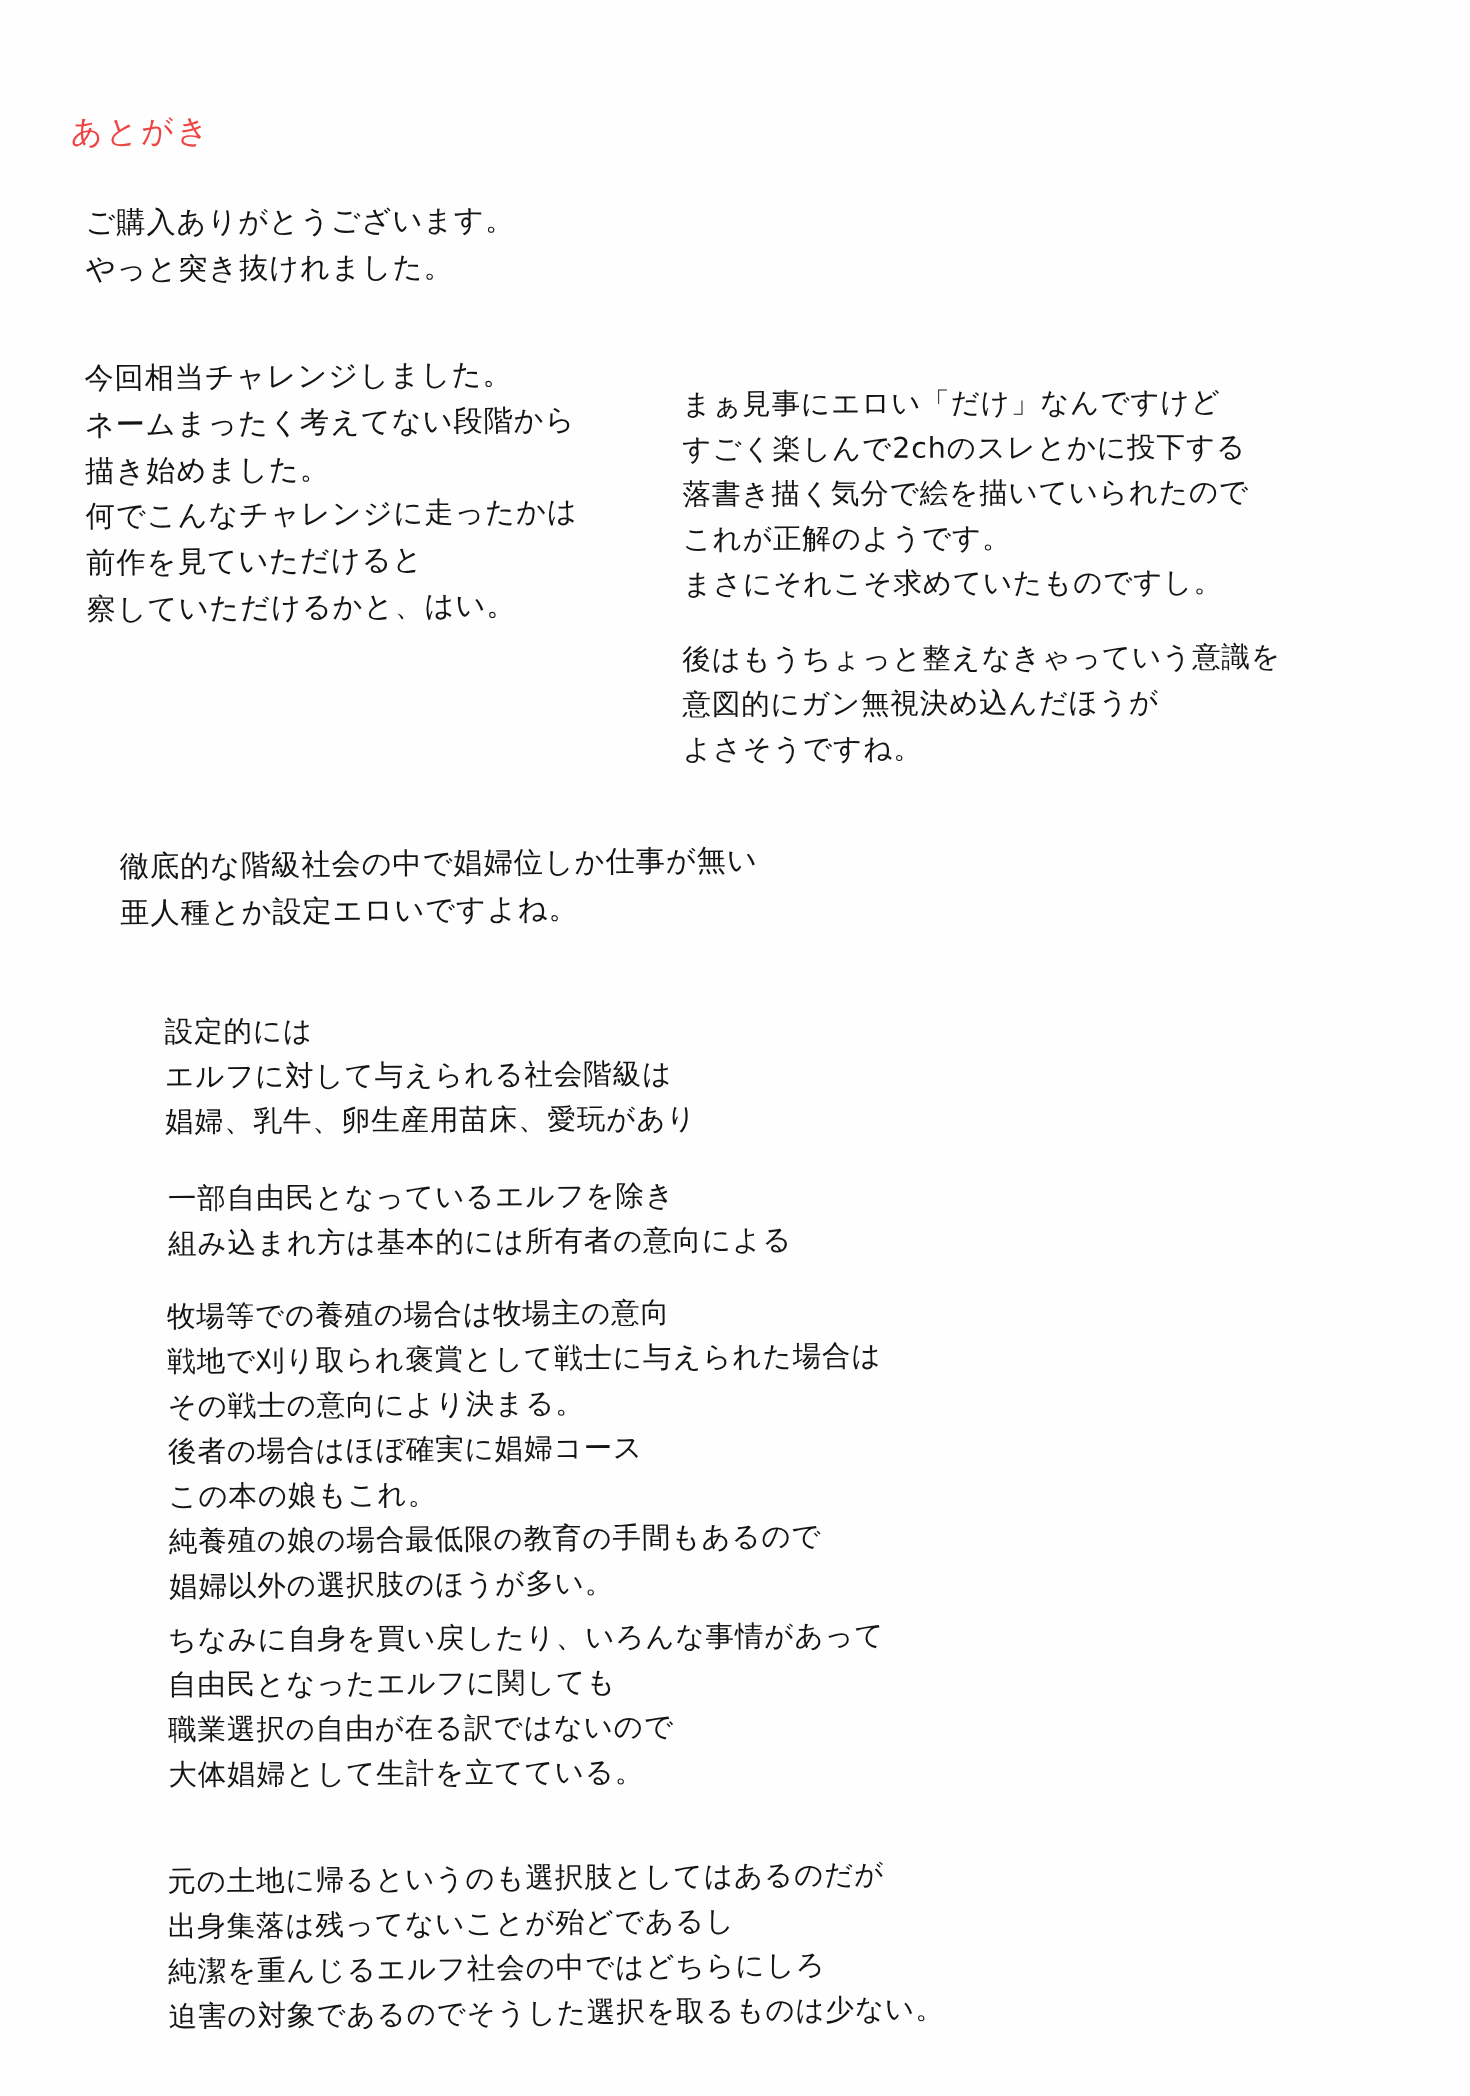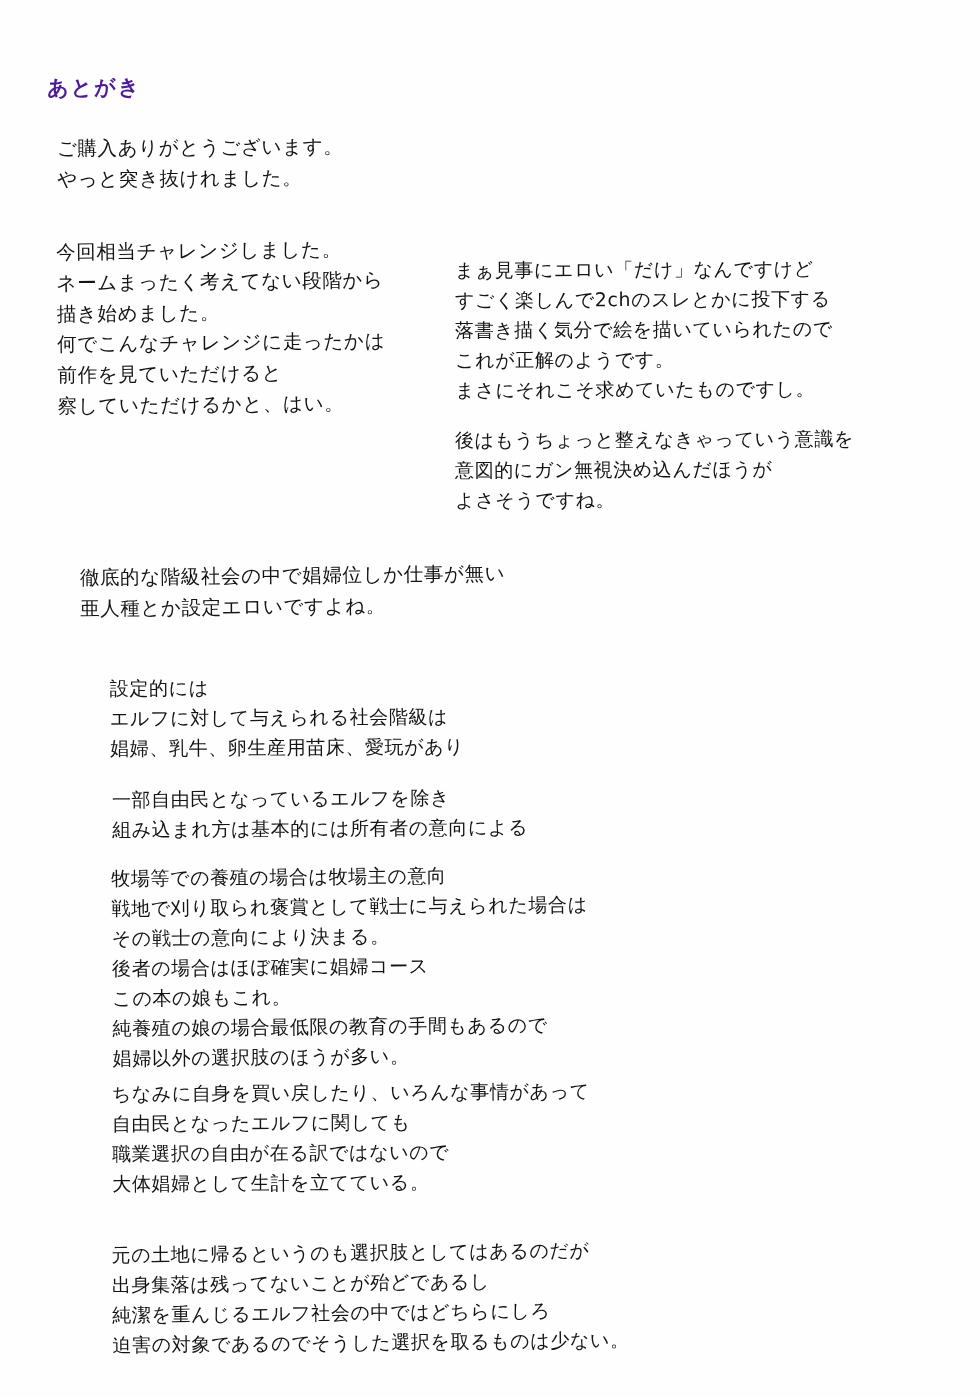--- a/index.html
+++ b/index.html
@@ -15,22 +15,22 @@
     overflow: hidden;
     font-family: "DejaVu Sans", sans-serif;
     color: #1a1a1a;
   }
   
   .hw {
     position: absolute;
     white-space: pre;
     line-height: 1.55;
     letter-spacing: 0.5px;
-    color: #4c1d95;
-    font-weight: 700;
+    color: #ef4444;
+    font-weight: 400;
     transform-origin: left top;
   }
   .blk {
     position: absolute;
     white-space: pre;
     line-height: 1.58;
     letter-spacing: 0.6px;
     color: #141414;
   }
   .t-title {

